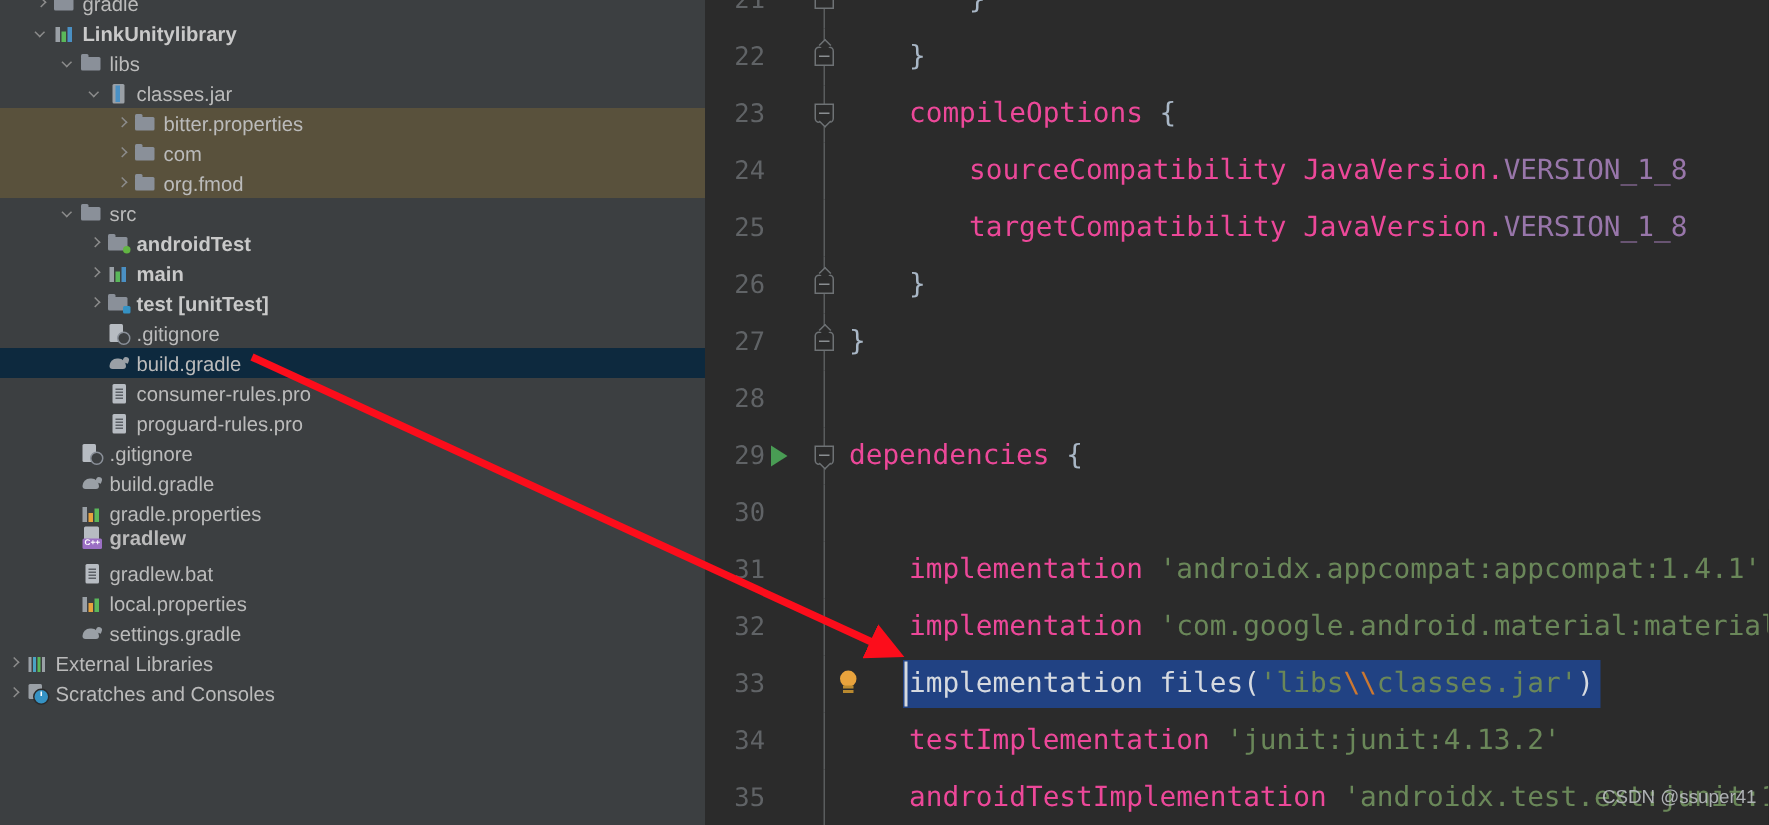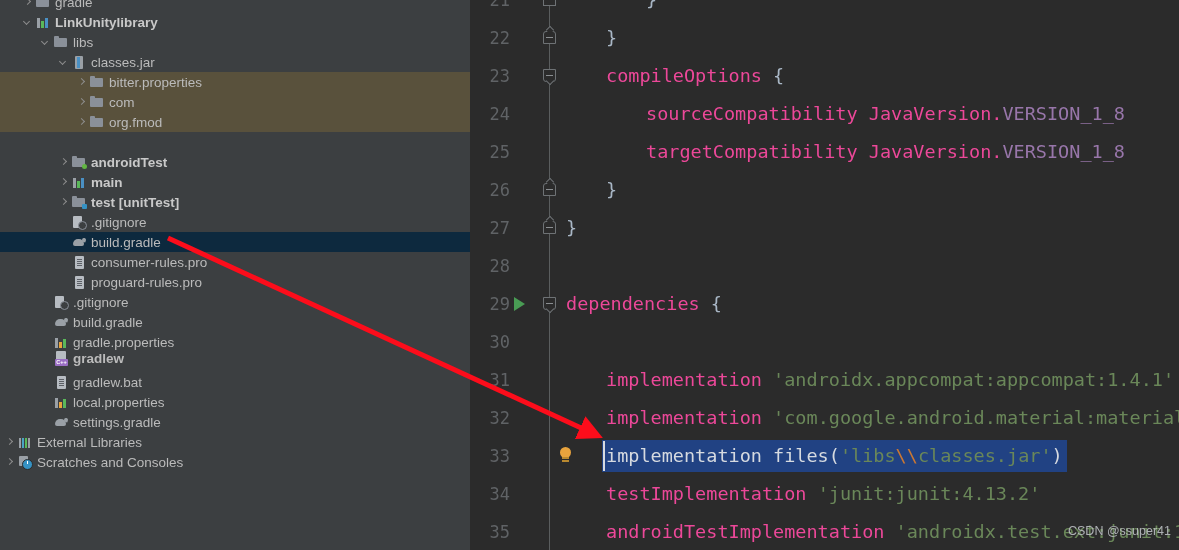--- a/index.html
+++ b/index.html
@@ -347,20 +347,26 @@
         <span class="arrow right"></span>
         <span class="ic folder"></span>
         <span class="tree-label">com</span>
       </div>
       <div class="tree-row jarchild" style="top: 112px;">
         <span style="display: inline-block; width: 76px; flex: 0 0 76px;"></span>
         <span class="arrow right"></span>
         <span class="ic folder"></span>
         <span class="tree-label">org.fmod</span>
       </div>
+      <div class="tree-row" style="top: 132px;">
+        <span style="display: inline-block; width: 40px; flex: 0 0 40px;"></span>
+        <span class="arrow down"></span>
+        <span class="ic folder"></span>
+        <span class="tree-label">src</span>
+      </div>
       <div class="tree-row" style="top: 152px;">
         <span style="display: inline-block; width: 58px; flex: 0 0 58px;"></span>
         <span class="arrow right"></span>
         <span class="ic folder">
           <span class="badge green"></span>
         </span>
         <span class="tree-label bold">androidTest</span>
       </div>
       <div class="tree-row" style="top: 172px; align-items: center;">
         <span style="display: inline-block; width: 58px; flex: 0 0 58px;"></span>

